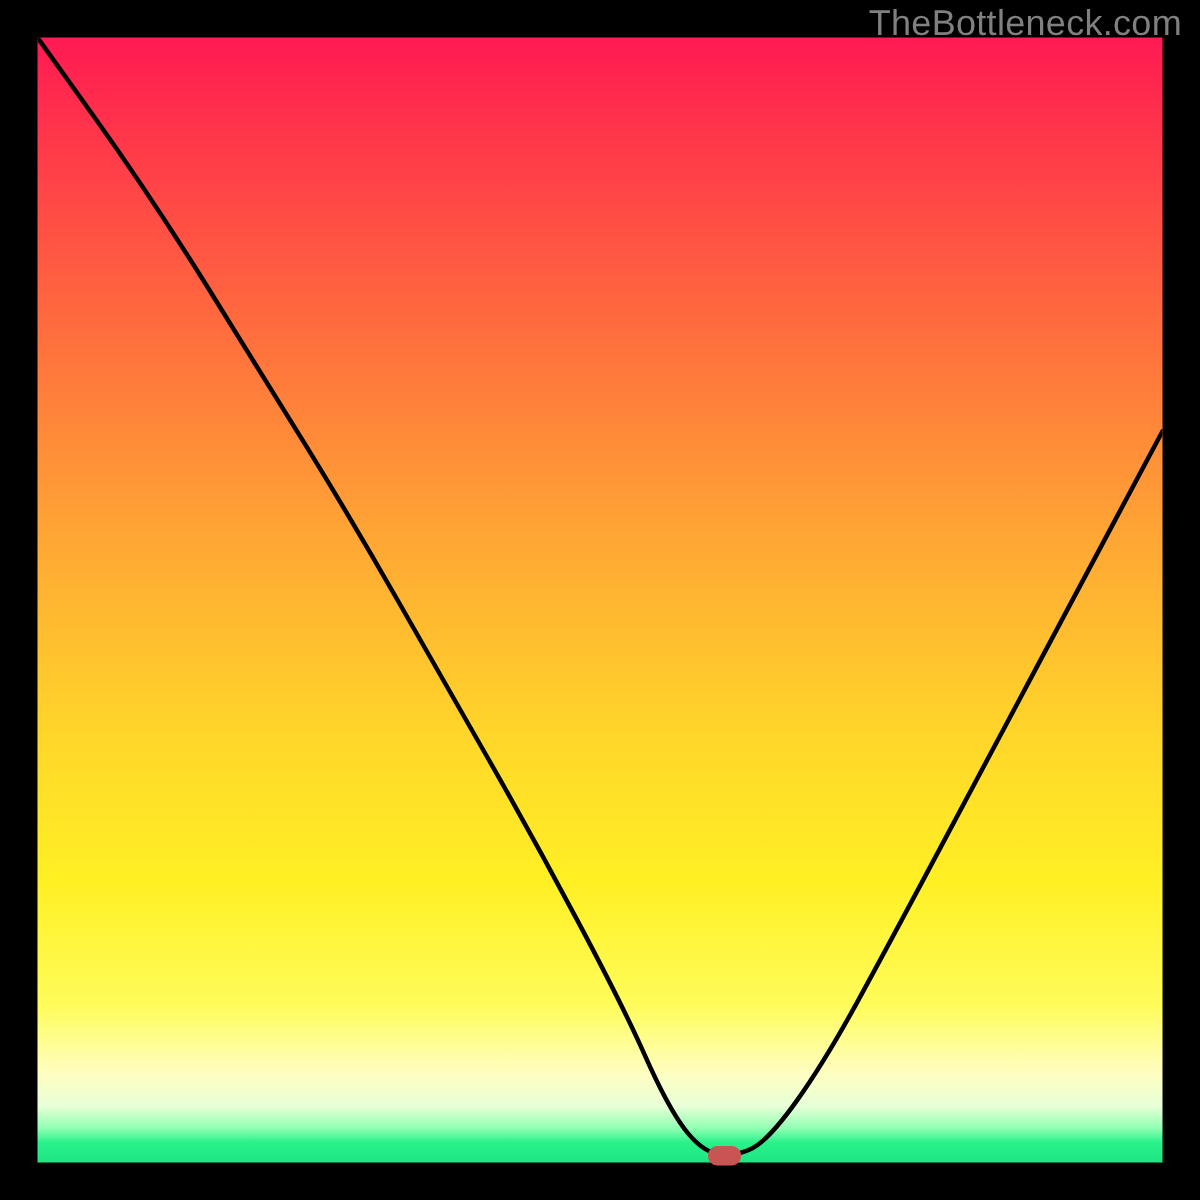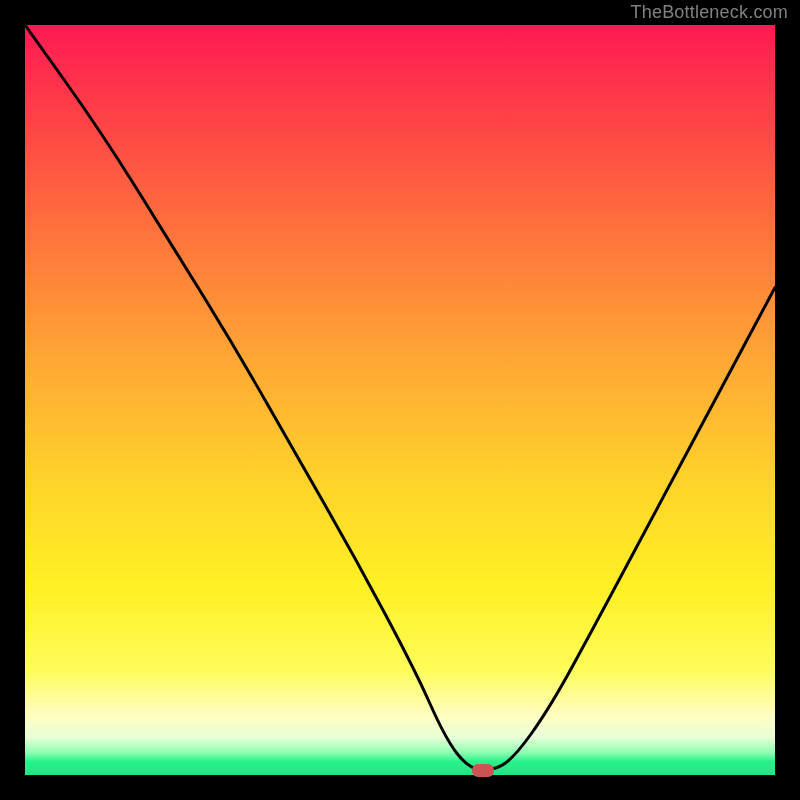--- a/index.html
+++ b/index.html
@@ -15,21 +15,21 @@
     width: 800px;
     height: 800px;
     background: #000;
     position: relative;
   }
   .watermark {
     position: absolute;
     top: 2px;
     right: 12px;
     color: #808080;
-    font-size: 18px;
+    font-size: 24px;
     letter-spacing: 0.2px;
     z-index: 10;
   }
   .plot {
     position: absolute;
     left: 25px;
     top: 25px;
     width: 750px;
     height: 750px;
     

